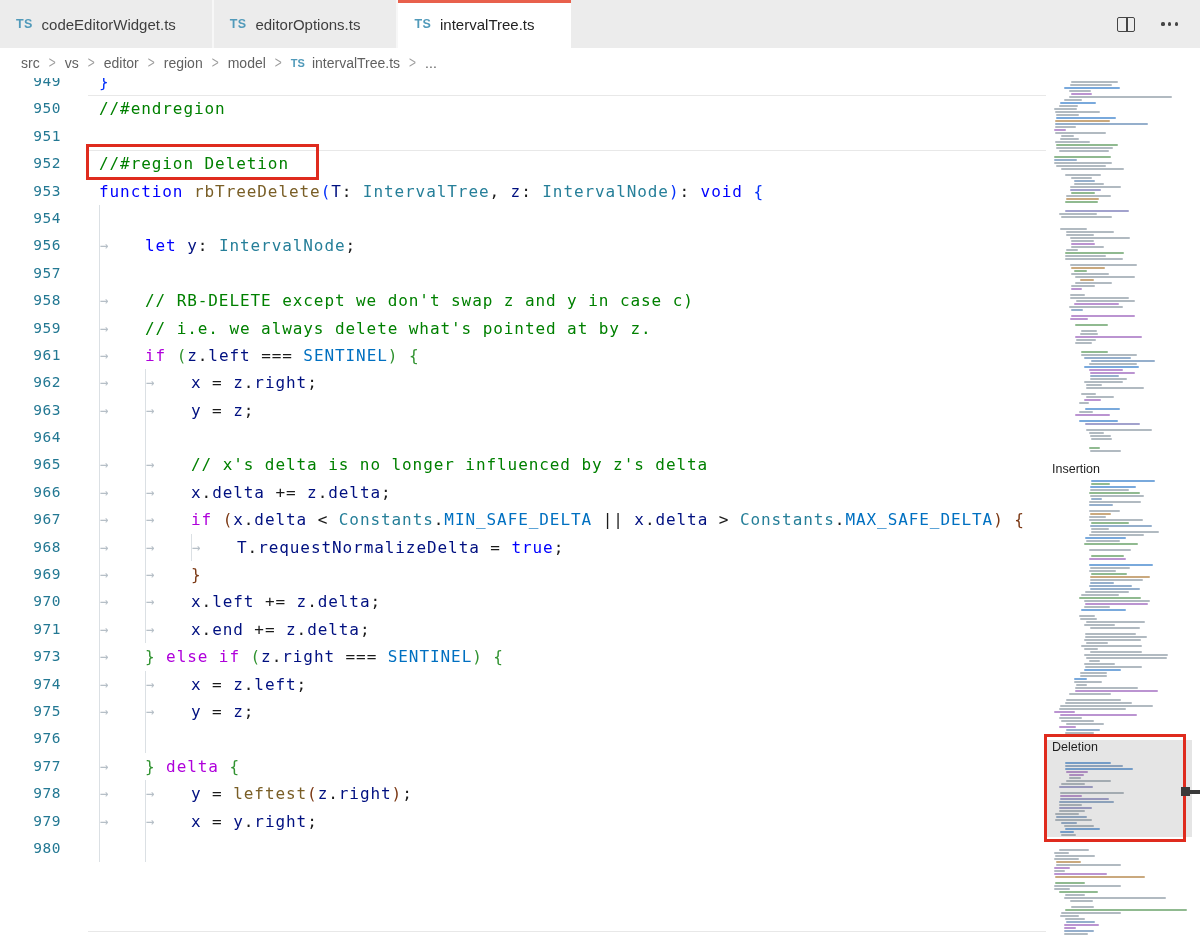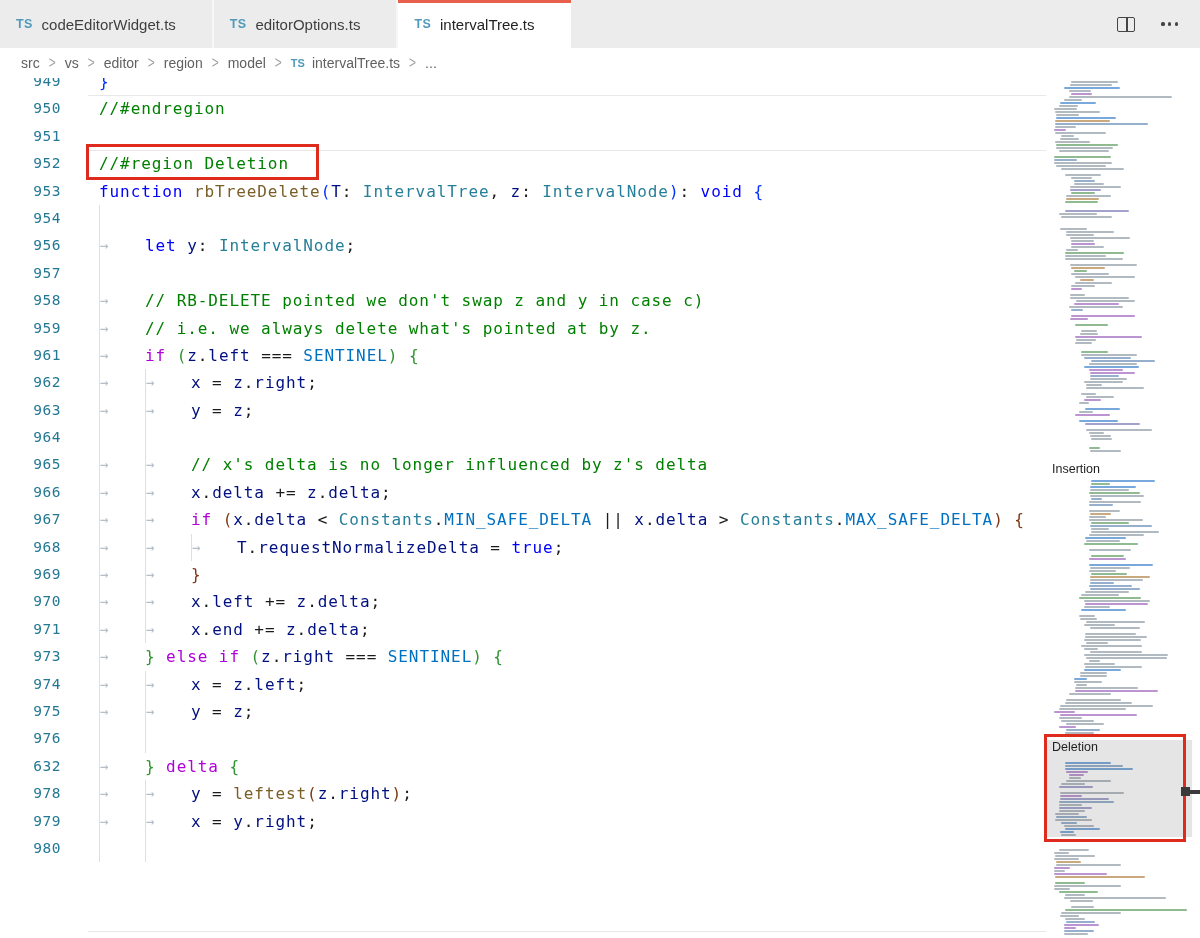--- a/index.html
+++ b/index.html
@@ -135,21 +135,21 @@
         <div class="line">
           <span class="ln">956</span>
           <span class="code"><span class="tabcell">→</span><span class="tk-kw">let </span><span class="tk-vr">y</span><span class="tk-pl">: </span><span class="tk-ty">IntervalNode</span><span class="tk-pl">;</span></span>
         </div>
         <div class="line">
           <span class="ln">957</span>
           <span class="code"><span class="guidecell"></span></span>
         </div>
         <div class="line">
           <span class="ln">958</span>
-          <span class="code"><span class="tabcell">→</span><span class="tk-cm">// RB-DELETE pointed we don't swap z and y in case c)</span></span>
+          <span class="code"><span class="tabcell">→</span><span class="tk-cm">// RB-DELETE except we don't swap z and y in case c)</span></span>
         </div>
         <div class="line">
           <span class="ln">959</span>
           <span class="code"><span class="tabcell">→</span><span class="tk-cm">// i.e. we always delete what's pointed at by z.</span></span>
         </div>
         <div class="line">
           <span class="ln">961</span>
           <span class="code"><span class="tabcell">→</span><span class="tk-ct">if </span><span class="tk-b2">(</span><span class="tk-vr">z</span><span class="tk-pl">.</span><span class="tk-vr">left</span><span class="tk-pl"> === </span><span class="tk-cn">SENTINEL</span><span class="tk-b2">)</span><span class="tk-pl"> </span><span class="tk-b2">{</span></span>
         </div>
         <div class="line">
@@ -202,21 +202,21 @@
         </div>
         <div class="line">
           <span class="ln">975</span>
           <span class="code"><span class="tabcell">→</span><span class="tabcell">→</span><span class="tk-vr">y</span><span class="tk-pl"> = </span><span class="tk-vr">z</span><span class="tk-pl">;</span></span>
         </div>
         <div class="line">
           <span class="ln">976</span>
           <span class="code"><span class="guidecell"></span><span class="guidecell"></span></span>
         </div>
         <div class="line">
-          <span class="ln">632</span>
+          <span class="ln">977</span>
           <span class="code"><span class="tabcell">→</span><span class="tk-b2">} </span><span class="tk-ct">delta </span><span class="tk-b2">{</span></span>
         </div>
         <div class="line">
           <span class="ln">978</span>
           <span class="code"><span class="tabcell">→</span><span class="tabcell">→</span><span class="tk-vr">y</span><span class="tk-pl"> = </span><span class="tk-fn">leftest</span><span class="tk-b3">(</span><span class="tk-vr">z</span><span class="tk-pl">.</span><span class="tk-vr">right</span><span class="tk-b3">)</span><span class="tk-pl">;</span></span>
         </div>
         <div class="line">
           <span class="ln">979</span>
           <span class="code"><span class="tabcell">→</span><span class="tabcell">→</span><span class="tk-vr">x</span><span class="tk-pl"> = </span><span class="tk-vr">y</span><span class="tk-pl">.</span><span class="tk-vr">right</span><span class="tk-pl">;</span></span>
         </div>

